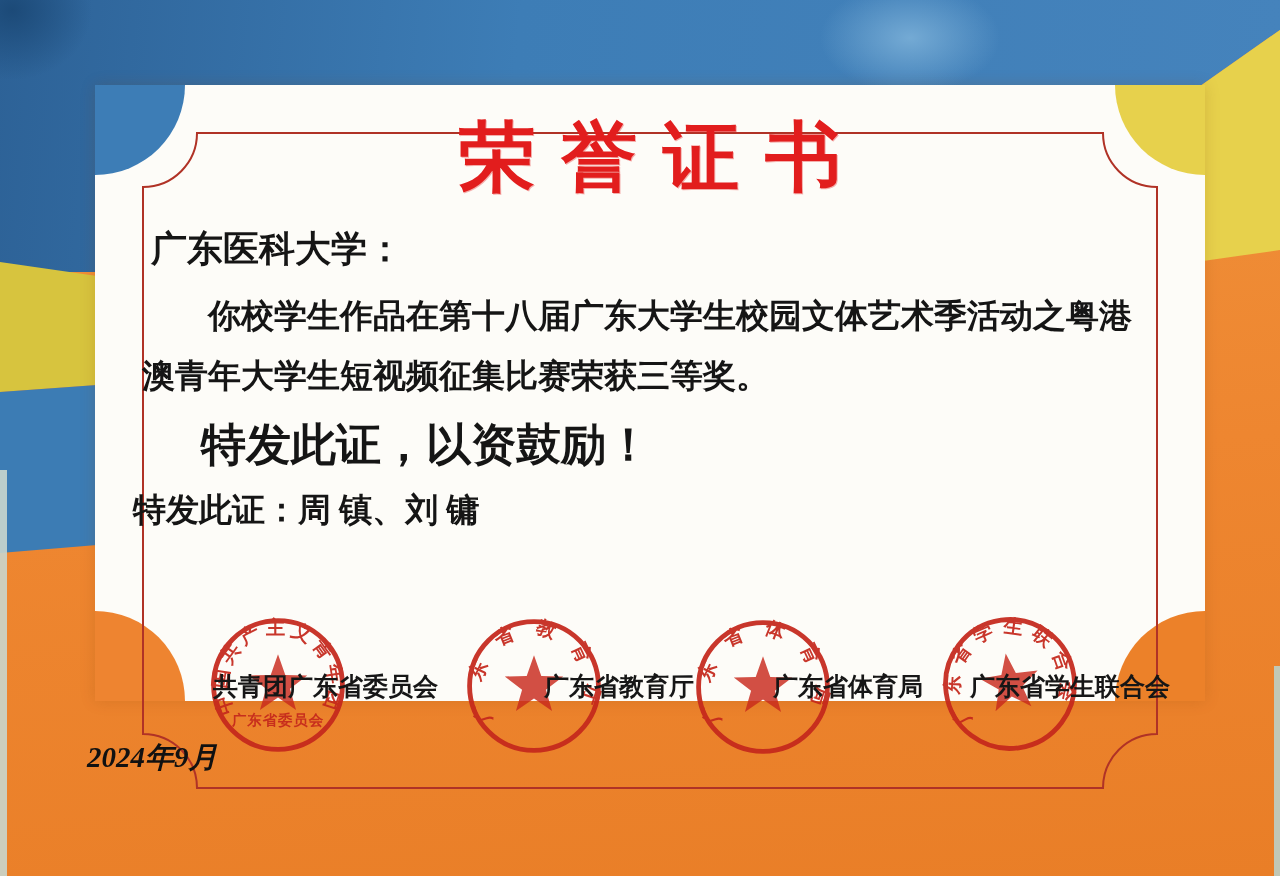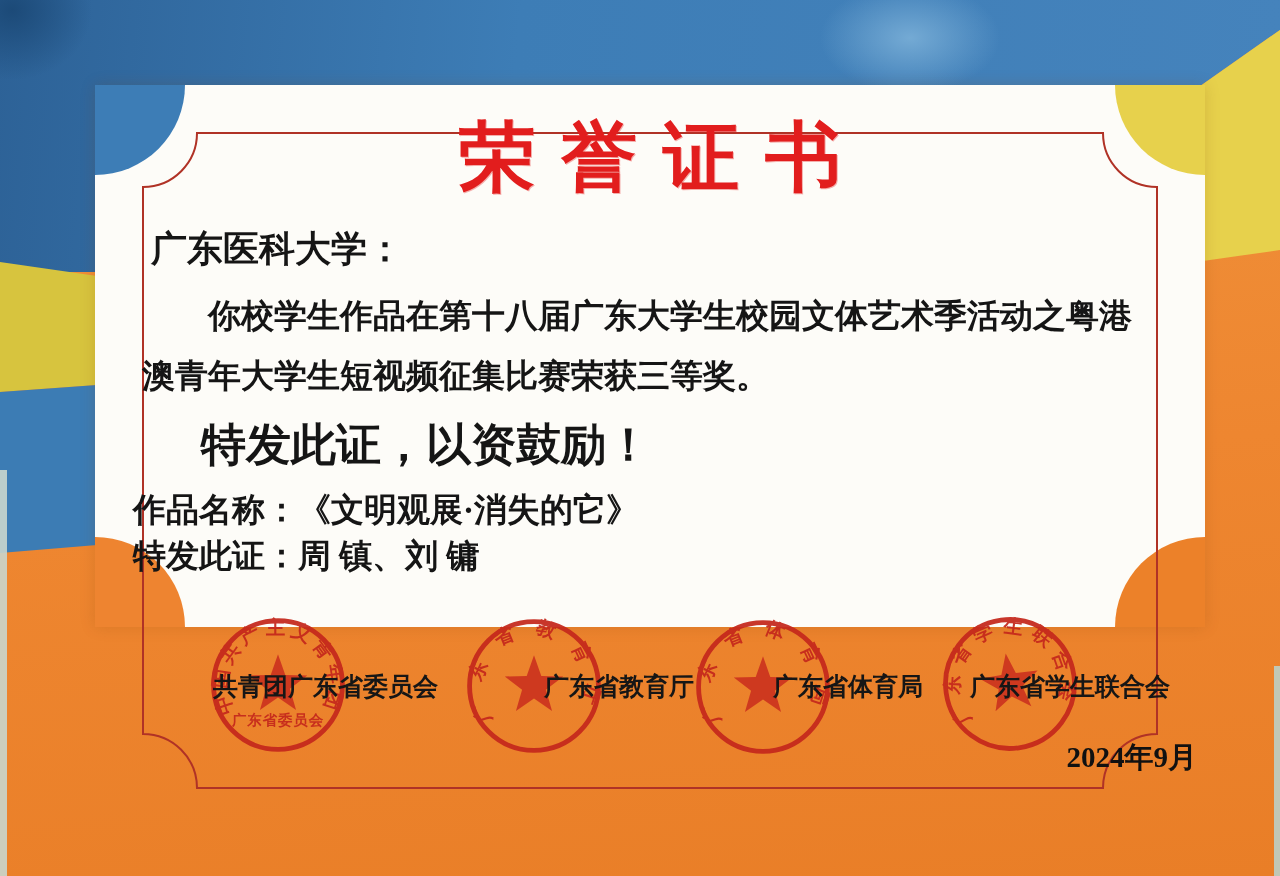--- a/index.html
+++ b/index.html
@@ -28,21 +28,21 @@
     clip-path:polygon(0 392px,97px 385px,97px 545px,0 553px);
   }
   .bg-yellow-right{
     background:#e7d14c;
     clip-path:polygon(1186px 96px,1280px 30px,1280px 250px,1196px 262px);
   }
   .edge-strip-left{position:absolute;left:0;top:470px;bottom:0;width:7px;background:#c9d6cd;opacity:.9;}
   .edge-strip-right{position:absolute;right:0;bottom:0;height:210px;width:6px;background:#bccfc5;opacity:.9;}
 
   .paper{
-    position:absolute;left:95px;top:85px;width:1110px;height:542px;
+    position:absolute;left:95px;top:85px;width:1110px;height:616px;
     background:#fdfcf8;
     box-shadow:0 0 14px rgba(120,60,0,.18);
   }
   .scoop{position:absolute;width:90px;height:90px;}
   .scoop.tl{left:0;top:0;background:#3d7db6;border-radius:0 0 100% 0;}
   .scoop.tr{right:0;top:0;background:#e7d14c;border-radius:0 0 0 100%;}
   .scoop.bl{left:0;bottom:0;background:#ee8430;border-radius:0 100% 0 0;}
   .scoop.br{right:0;bottom:0;background:#ec8129;border-radius:100% 0 0 0;}
   .border-line{position:absolute;inset:0;pointer-events:none;}
 
@@ -74,22 +74,22 @@
   .inner-text{font-size:15px;letter-spacing:1px;}
   .org-label{
     position:absolute;width:320px;top:587px;text-align:right;
     font-size:25px;font-weight:700;color:#161616;line-height:30px;z-index:5;
   }
   .org-label.o1{left:23px;}
   .org-label.o2{left:279px;}
   .org-label.o3{left:508px;}
   .org-label.o4{left:755px;}
   .cert-date{
-    position:absolute;left:0;right:0;top:653px;text-align:right;
-    font-size:29px;font-weight:700;color:#111;transform:translateX(-8px);
+    position:absolute;left:0;right:0;top:653px;text-align:left;
+    font-size:29px;font-weight:700;color:#111;transform:translateX(-8px);font-style:italic;
   }
 </style>
 </head>
 <body>
 
 <div class="bg-layer bg-base"></div>
 <div class="bg-layer bg-blue"></div>
 <div class="bg-layer bg-yellow-left"></div>
 <div class="bg-layer bg-blue-left"></div>
 <div class="bg-layer bg-yellow-right"></div>
@@ -106,21 +106,20 @@
     <path d="M 102 48 L 1008 48 A 54 54 0 0 0 1062 102 L 1062 649 A 54 54 0 0 0 1008 703 L 102 703 A 54 54 0 0 0 48 649 L 48 102 A 54 54 0 0 0 102 48 Z" fill="none" stroke="#b03226" stroke-width="2"></path>
   </svg>
 
   <div class="cert-title">荣誉证书</div>
 
   <div class="content">
     <p class="recipient">广东医科大学：</p>
     <p class="body-par">你校学生作品在第十八届广东大学生校园文体艺术季活动之粤港澳青年大学生短视频征集比赛荣获三等奖。</p>
     <p class="closing">特发此证，以资鼓励！</p>
     <div class="fields">
-      <p class="field-line"><span>作品名称：</span><span>《文明观展·消失的它》</span></p>
       <p class="field-line"><span>特发此证：</span><span>周 镇、刘 镛</span></p>
     </div>
   </div>
 
   <svg class="seal s1" viewBox="-78 -78 156 156">
     <circle r="67"></circle>
     <path id="arc0" d="M -42.4 31.8 A 53 53 0 1 1 42.4 31.8" fill="none"></path>
     <text class="arc-text arc-s" text-anchor="middle">
       <textPath href="#arc0" startOffset="50%">中国共产主义青年团</textPath>
     </text>

